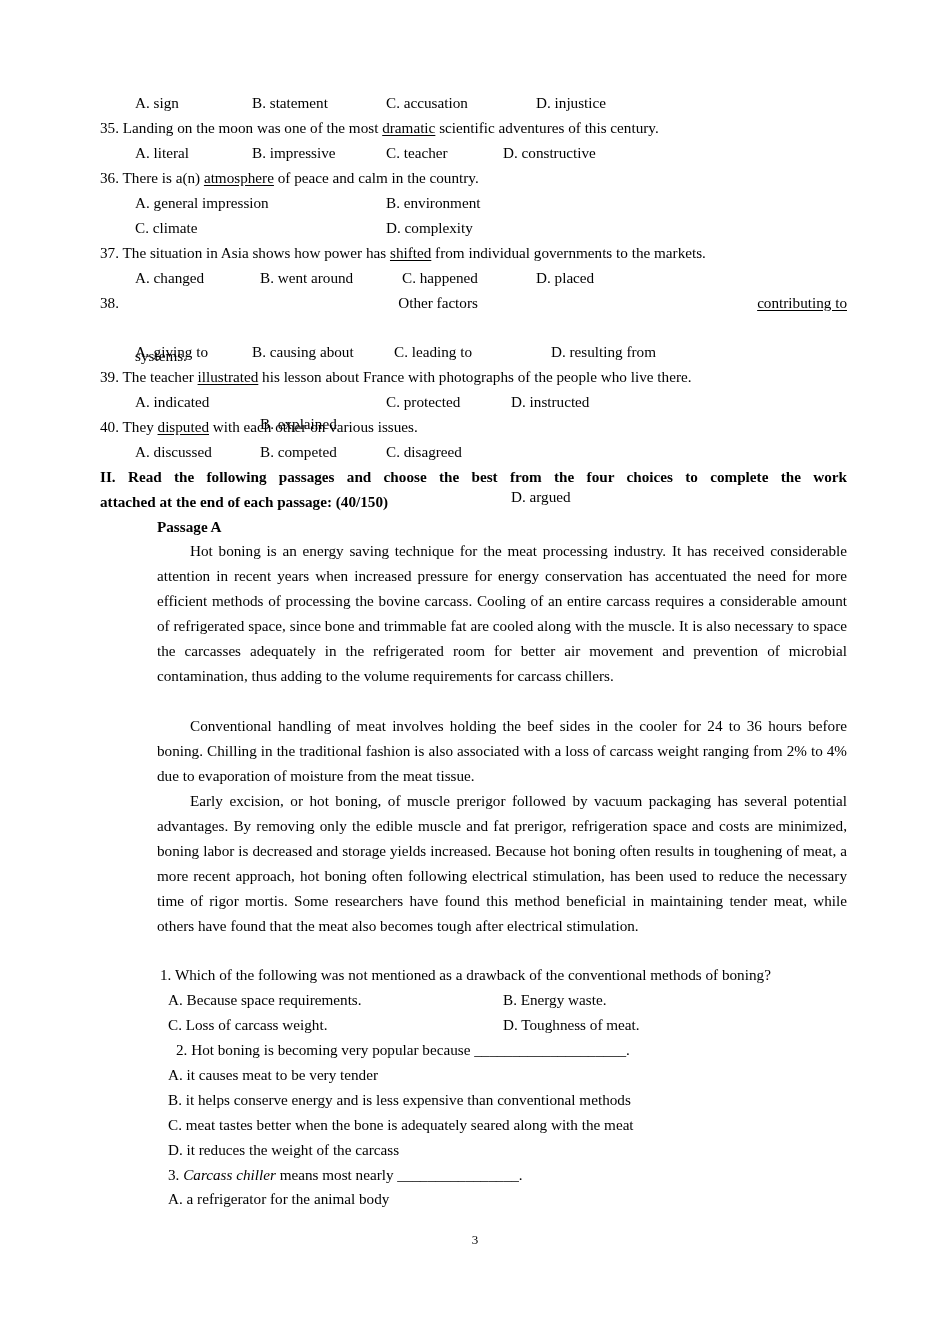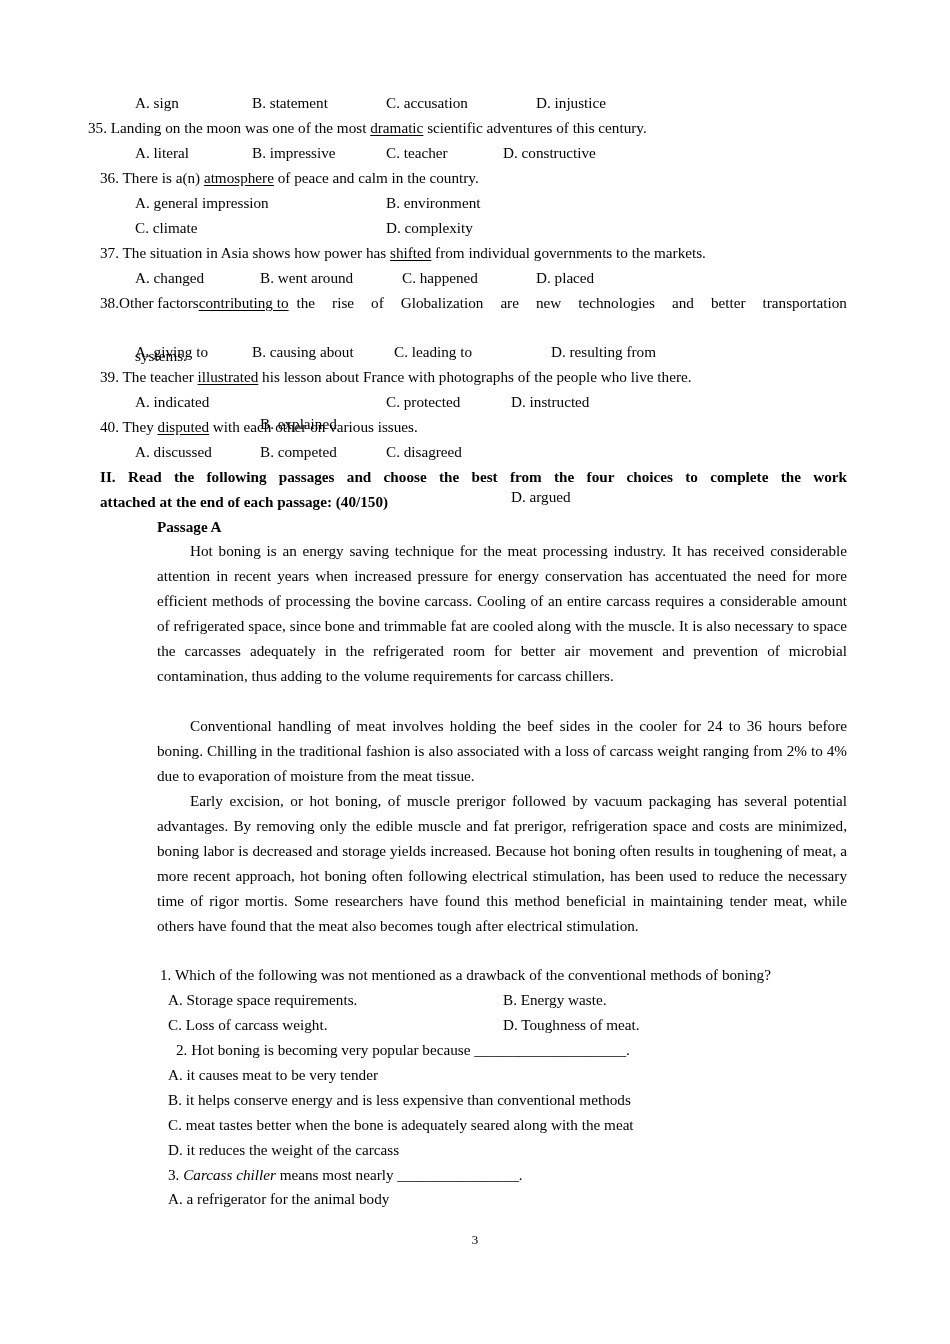--- a/index.html
+++ b/index.html
@@ -16,21 +16,21 @@
 </head>
 <body>
 
 <div>
   <span class="opt" style="left:135px; top:93px;">A. sign</span>
   <span class="opt" style="left:252px; top:93px;">B. statement</span>
   <span class="opt" style="left:386px; top:93px;">C. accusation</span>
   <span class="opt" style="left:536px; top:93px;">D. injustice</span>
 </div>
 
-<div class="line" style="left:88px; top:118px;">
+<div class="line" style="left:100px; top:118px;">
   <span>35.</span> <span>Landing on the moon was one of the most</span> <u>dramatic</u> <span>scientific adventures of this century.</span>
 </div>
 <span class="opt" style="left:135px; top:143px;">A. literal</span>
 <span class="opt" style="left:252px; top:143px;">B. impressive</span>
 <span class="opt" style="left:386px; top:143px;">C. teacher</span>
 <span class="opt" style="left:503px; top:143px;">D. constructive</span>
 
 <div class="line" style="left:100px; top:168px;">
   <span>36.</span> <span>There is a(n)</span> <u>atmosphere</u> <span>of peace and calm in the country.</span>
 </div>
@@ -44,32 +44,20 @@
 </div>
 <span class="opt" style="left:135px; top:268px;">A. changed</span>
 <span class="opt" style="left:260px; top:268px;">B. went around</span>
 <span class="opt" style="left:402px; top:268px;">C. happened</span>
 <span class="opt" style="left:536px; top:268px;">D. placed</span>
 
 <div class="line" style="left:100px; top:293px; width:747px; display:flex; justify-content:space-between;">
   <span>38.</span>
     <span>Other factors</span>
     <u>contributing to</u>
-    <span style="flex:1; display:flex; justify-content:space-between; margin-left:8px;">
-    <span>the</span>
-      <span>rise</span>
-      <span>of</span>
-      <span>Globalization</span>
-      <span>are</span>
-      <span>new</span>
-      <span>technologies</span>
-      <span>and</span>
-      <span>better</span>
-      <span>transportation</span>
-  </span>
 </div>
 <span class="opt" style="left:135px; top:318px;margin-top:28px;">systems.</span>
 <span class="opt" style="left:135px; top:342px;">A. giving to</span>
 <span class="opt" style="left:252px; top:342px;">B. causing about</span>
 <span class="opt" style="left:394px; top:342px;">C. leading to</span>
 <span class="opt" style="left:511px; top:342px;margin-left:40px;">D. resulting from</span>
 
 <div class="line" style="left:100px; top:367px;">
   <span>39.</span> <span>The teacher</span> <u>illustrated</u> <span>his lesson about France with photographs of the people who live there.</span>
 </div>
@@ -94,21 +82,21 @@
   <span class="indent"></span><span>Hot boning is an energy saving technique for the meat processing industry. It has received considerable attention in recent years when increased pressure for energy conservation has accentuated the need for more efficient methods of processing the bovine carcass. Cooling of an entire carcass requires a considerable amount of refrigerated space, since bone and trimmable fat are cooled along with the muscle. It is also necessary to space the carcasses adequately in the refrigerated room for better air movement and prevention of microbial contamination, thus adding to the volume requirements for carcass chillers.</span>
 </div>
 <div class="para" style="top:714px;">
   <span class="indent"></span><span>Conventional handling of meat involves holding the beef sides in the cooler for 24 to 36 hours before boning. Chilling in the traditional fashion is also associated with a loss of carcass weight ranging from 2% to 4% due to evaporation of moisture from the meat tissue.</span>
 </div>
 <div class="para" style="top:789px;">
   <span class="indent"></span><span>Early excision, or hot boning, of muscle prerigor followed by vacuum packaging has several potential advantages. By removing only the edible muscle and fat prerigor, refrigeration space and costs are minimized, boning labor is decreased and storage yields increased. Because hot boning often results in toughening of meat, a more recent approach, hot boning often following electrical stimulation, has been used to reduce the necessary time of rigor mortis. Some researchers have found this method beneficial in maintaining tender meat, while others have found that the meat also becomes tough after electrical stimulation.</span>
 </div>
 
 <div class="line" style="left:160px; top:965px;">1. Which of the following was not mentioned as a drawback of the conventional methods of boning?</div>
-<span class="opt" style="left:168px; top:990px;">A. Storage space requirements.</span>
+<span class="opt" style="left:168px; top:990px;">A. Because space requirements.</span>
 <span class="opt" style="left:503px; top:990px;">B. Energy waste.</span>
 <span class="opt" style="left:168px; top:1015px;">C. Loss of carcass weight.</span>
 <span class="opt" style="left:503px; top:1015px;">D. Toughness of meat.</span>
 
 <div class="line" style="left:168px; top:1040px;margin-left:8px;">2. Hot boning is becoming very popular because ____________________.</div>
 <span class="opt" style="left:168px; top:1065px;">A. it causes meat to be very tender</span>
 <span class="opt" style="left:168px; top:1090px;">B. it helps conserve energy and is less expensive than conventional methods</span>
 <span class="opt" style="left:168px; top:1115px;">C. meat tastes better when the bone is adequately seared along with the meat</span>
 <span class="opt" style="left:168px; top:1140px;">D. it reduces the weight of the carcass</span>
 

